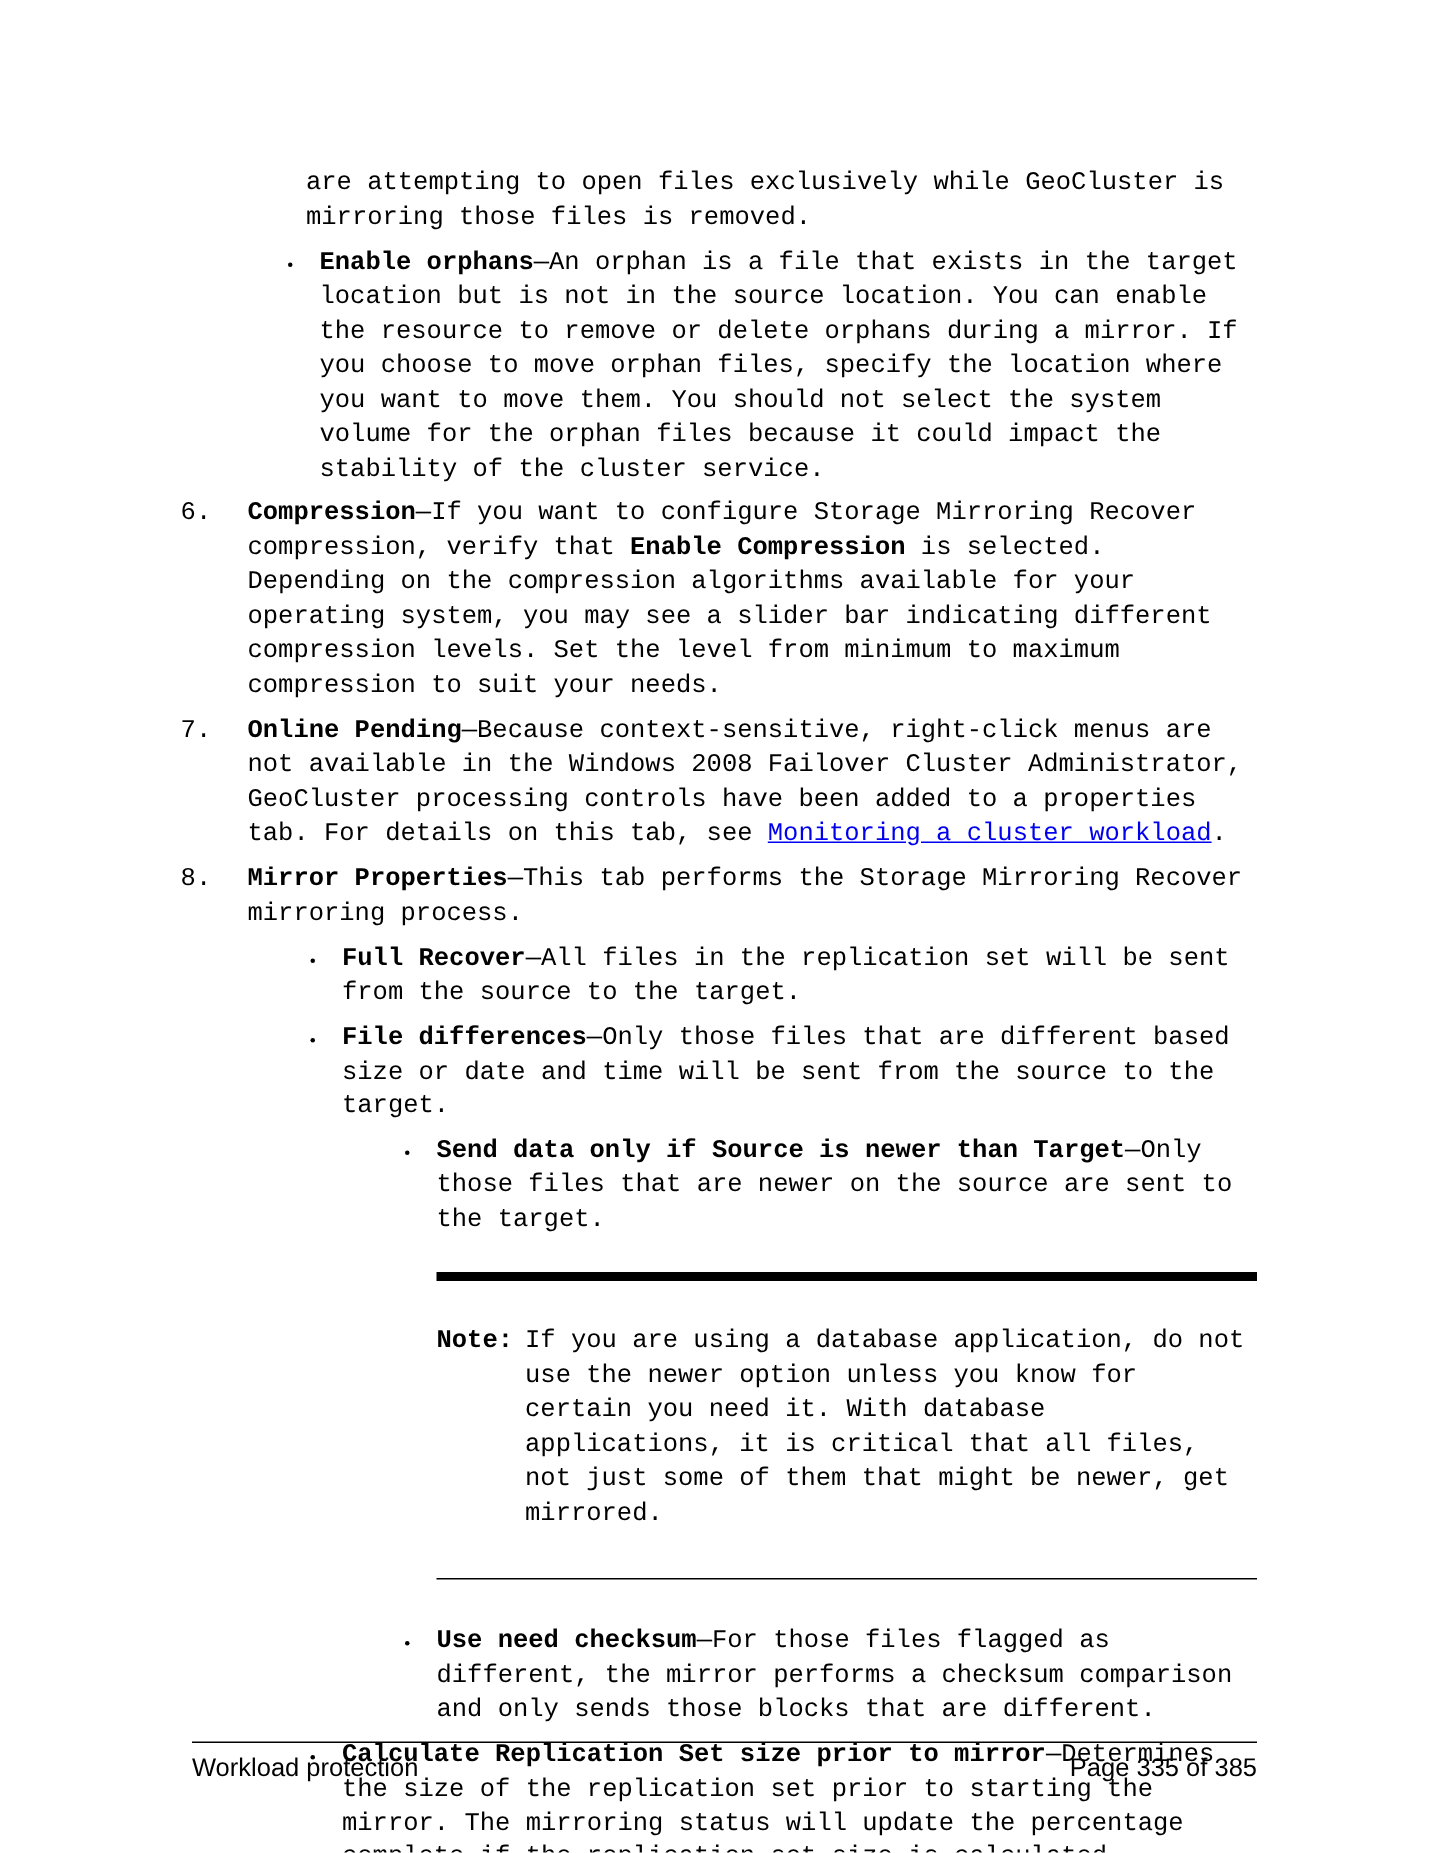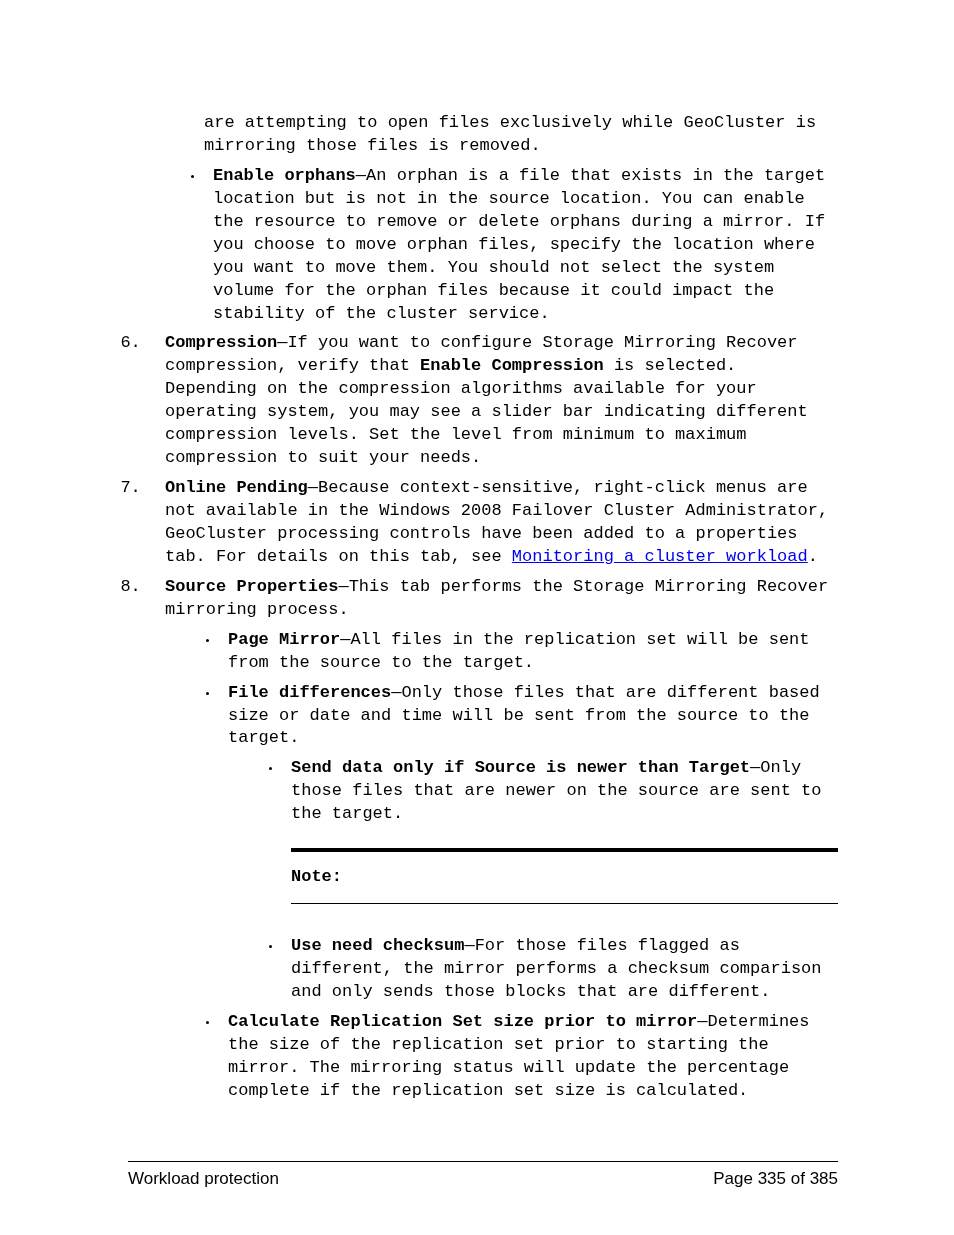--- a/index.html
+++ b/index.html
@@ -59,26 +59,27 @@
   ul.sub2 > li {
     padding-left: 9px;
     margin-top: 7px;
   }
   ul.sub2 > li::marker {
     font-size: 11px;
   }
   .b { font-weight: bold; }
   .link { color: #0000ee; text-decoration: underline; }
   .note-box {
-    border-top: 4px solid #000000;
+    border-top: 6px solid #000000;
     border-bottom: 1px solid #000;
     margin-top: 16px;
     margin-bottom: 16px;
-    padding: 14px 0;
+    padding: 30px 0;
     display: flex;
+    justify-content: center;
   }
   .note-label {
     font-weight: bold;
     white-space: nowrap;
     padding-right: 8px;
   }
   .note-text {
     flex: 1;
   }
   .footer {
@@ -106,33 +107,34 @@
   </ul>
 
   <ol class="main" start="6">
     <li>
       <span class="b">Compression</span><span>—If you want to configure Storage Mirroring Recover compression, verify that </span><span class="b">Enable Compression</span><span> is selected. Depending on the compression algorithms available for your operating system, you may see a slider bar indicating different compression levels. Set the level from minimum to maximum compression to suit your needs.</span>
     </li>
     <li>
       <span class="b">Online Pending</span><span>—Because context-sensitive, right-click menus are not available in the Windows 2008 Failover Cluster Administrator, GeoCluster processing controls have been added to a properties tab. For details on this tab, see </span><span class="link">Monitoring a cluster workload</span><span>.</span>
     </li>
     <li>
-      <span class="b">Source Properties</span><span>—This tab performs the Storage Mirroring Recover mirroring process.</span>
+      <span class="b">Mirror Properties</span><span>—This tab performs the Storage Mirroring Recover mirroring process.</span>
       <ul class="sub">
         <li>
-          <span class="b">Page Mirror</span><span>—All files in the replication set will be sent from the source to the target.</span>
+          <span class="b">Full Recover</span><span>—All files in the replication set will be sent from the source to the target.</span>
         </li>
         <li>
           <span class="b">File differences</span><span>—Only those files that are different based size or date and time will be sent from the source to the target.</span>
           <ul class="sub2">
             <li>
               <span class="b">Send data only if Source is newer than Target</span><span>—Only those files that are newer on the source are sent to the target.</span>
               <div style="height:6px;"></div>
               <div class="note-box">
                 <div class="note-label">Note:</div>
+                <div class="note-text">If you are using a database application, do not use the newer option unless you know for certain you need it. With database applications, it is critical that all files, not just some of them that might be newer, get mirrored.</div>
               </div>
               <div style="height:8px;"></div>
             </li>
             <li>
               <span class="b">Use need checksum</span><span>—For those files flagged as different, the mirror performs a checksum comparison and only sends those blocks that are different.</span>
             </li>
           </ul>
         </li>
         <li>
           <span class="b">Calculate Replication Set size prior to mirror</span><span>—Determines the size of the replication set prior to starting the mirror. The mirroring status will update the percentage complete if the replication set size is calculated.</span>

